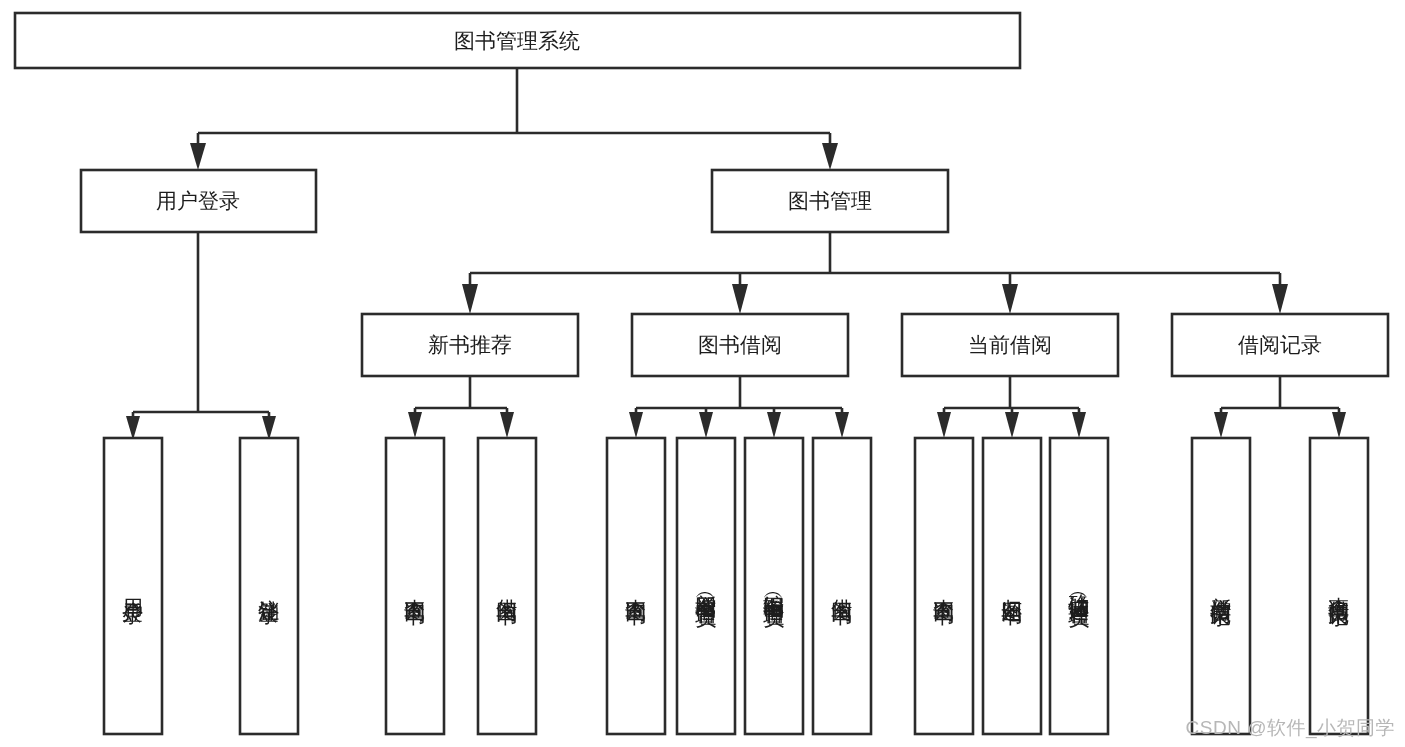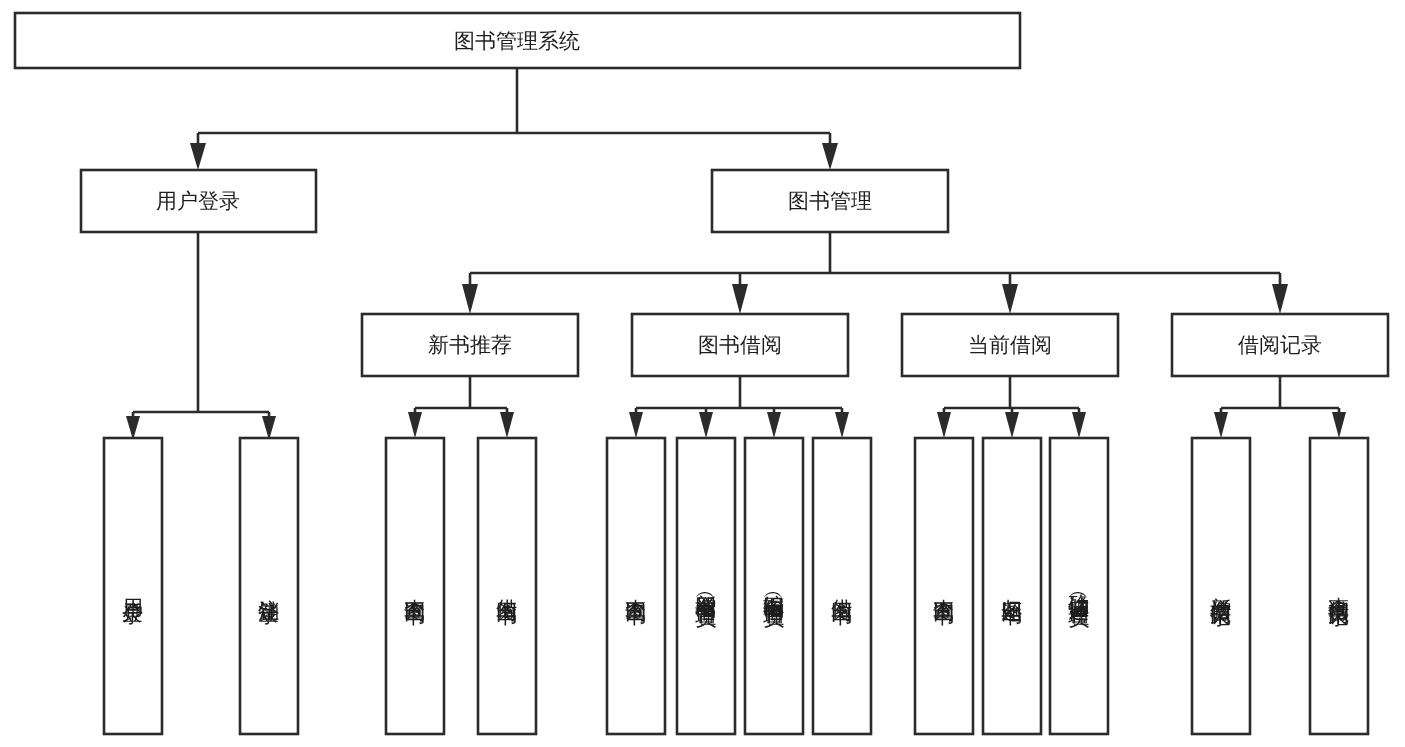--- a/index.html
+++ b/index.html
@@ -198,13 +198,14 @@
   <div class="node-label-v" style="left:745px; top:438px; width:58px; height:296px;">编辑图书（管理员）</div>
   <div class="node-label-v" style="left:813px; top:438px; width:58px; height:296px;">借阅图书</div>
 
   <div class="node-label-v" style="left:915px; top:438px; width:58px; height:296px;">查询图书</div>
   <div class="node-label-v" style="left:983px; top:438px; width:58px; height:296px;">归还图书</div>
   <div class="node-label-v" style="left:1050px; top:438px; width:58px; height:296px;">确认归还（管理员）</div>
 
   <div class="node-label-v" style="left:1192px; top:438px; width:58px; height:296px;">新增借阅记录</div>
   <div class="node-label-v" style="left:1310px; top:438px; width:58px; height:296px;">查询借阅记录</div>
 
+  <div class="watermark">CSDN @软件_小贺同学</div>
 </div>
 
 </body></html>

